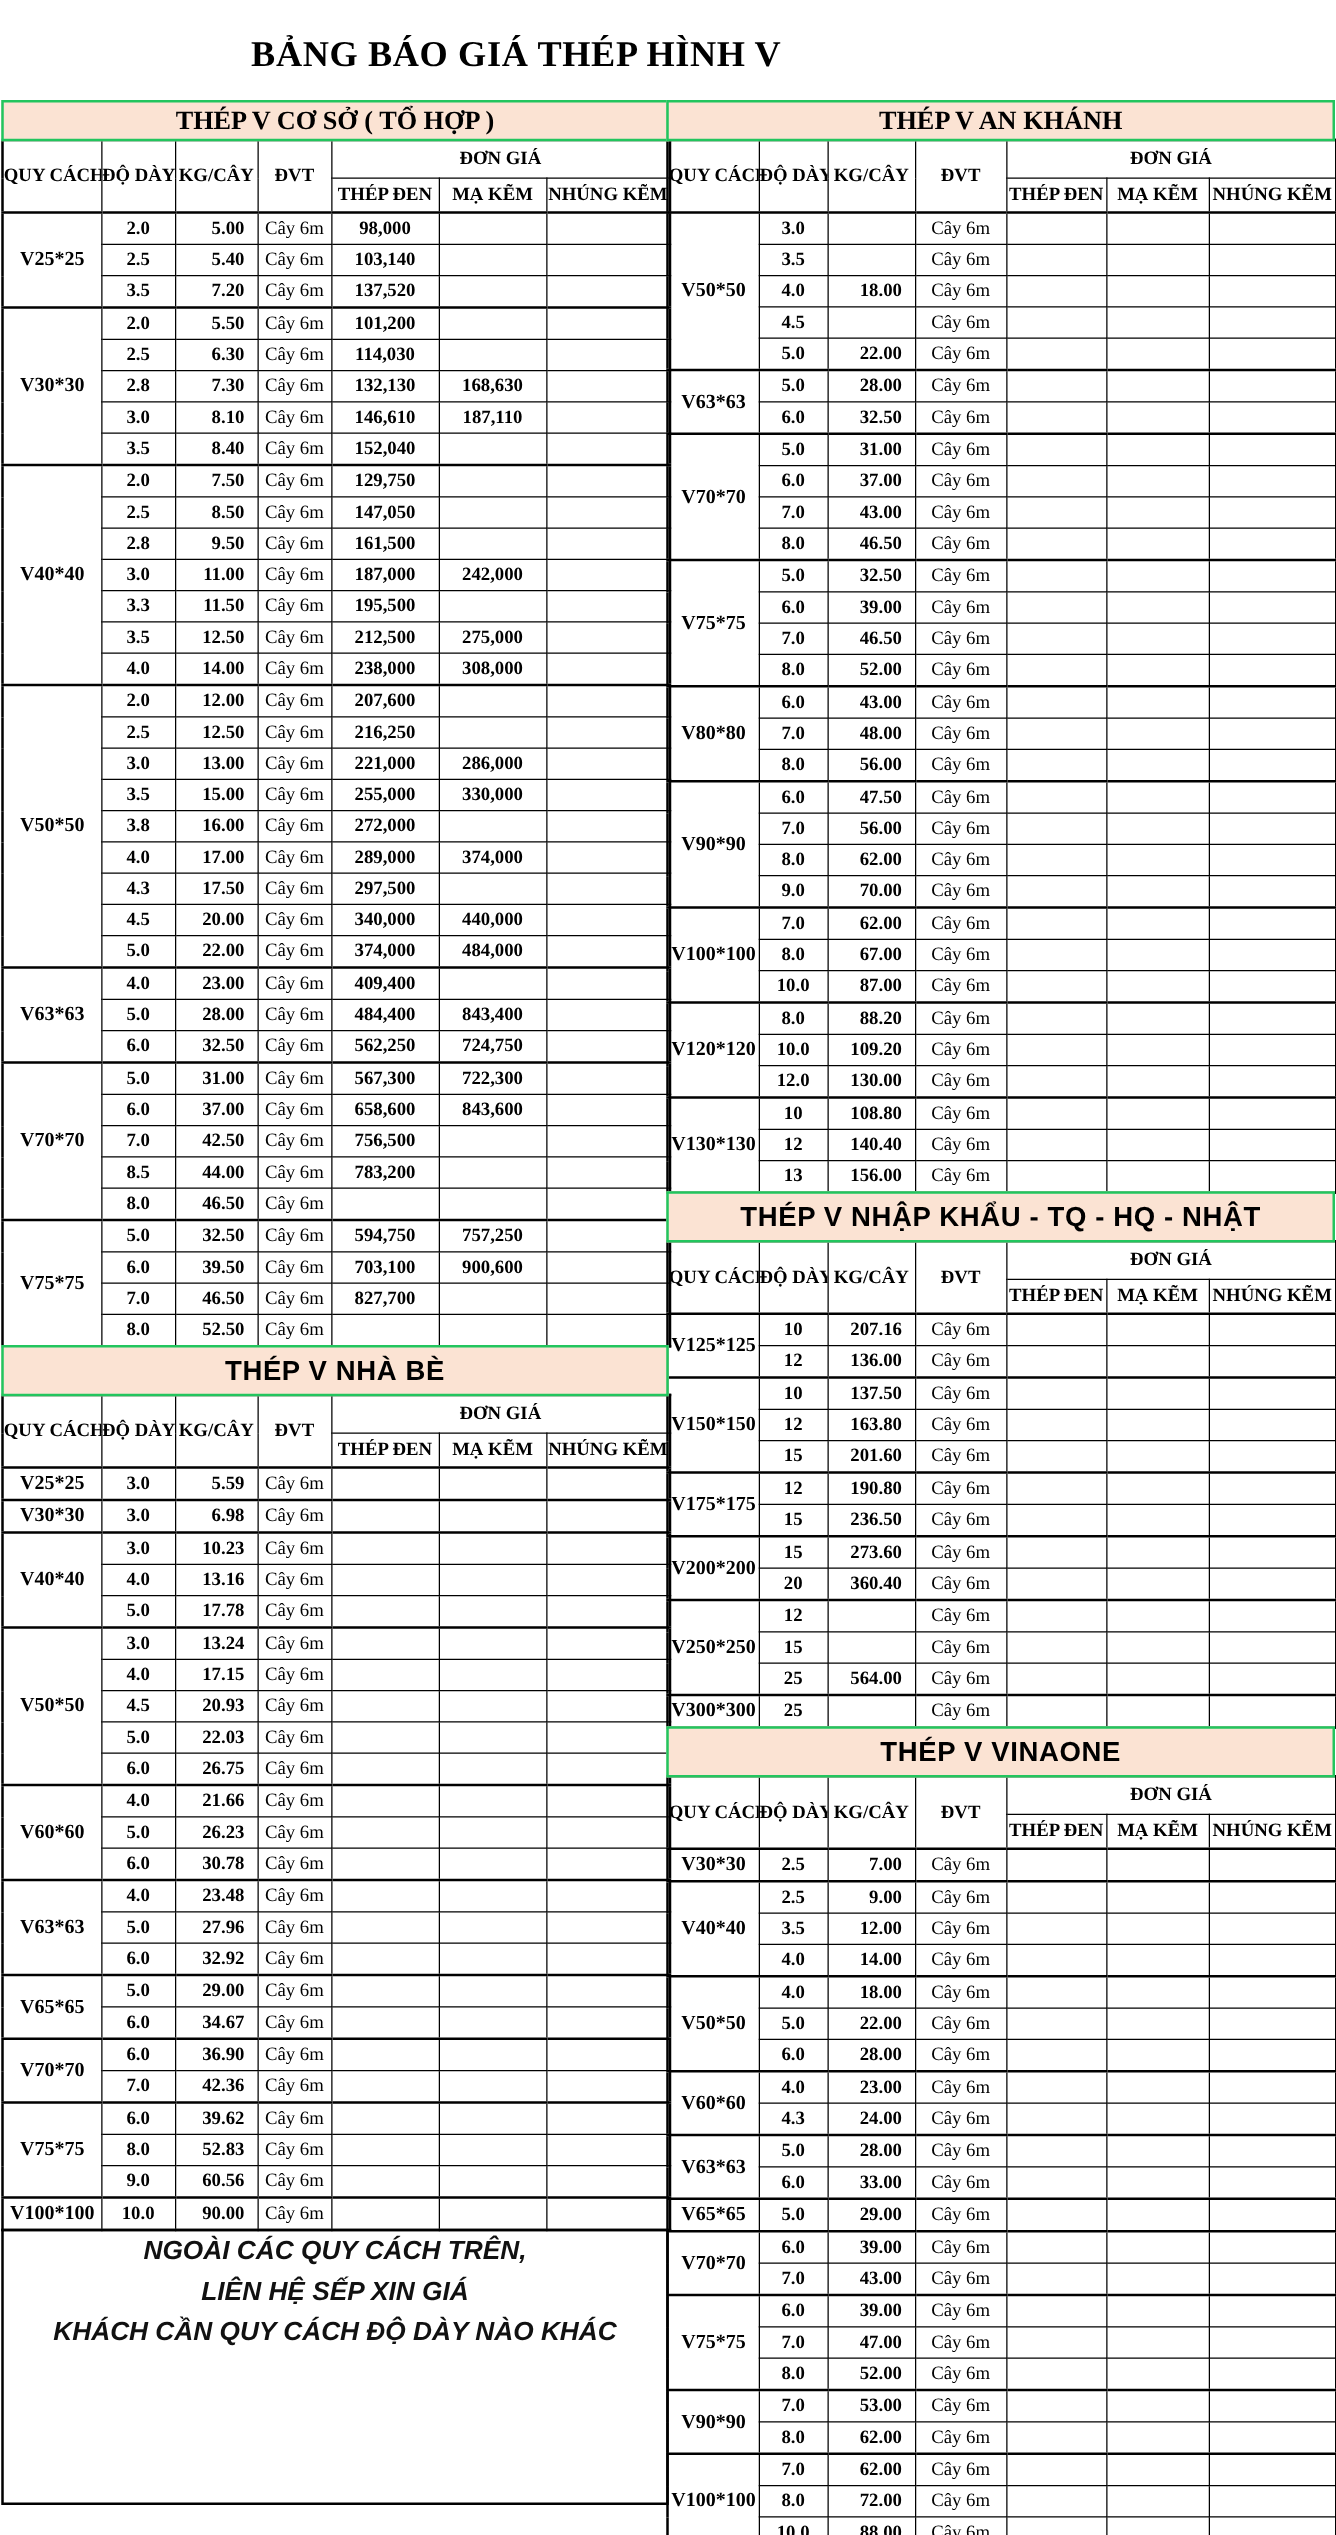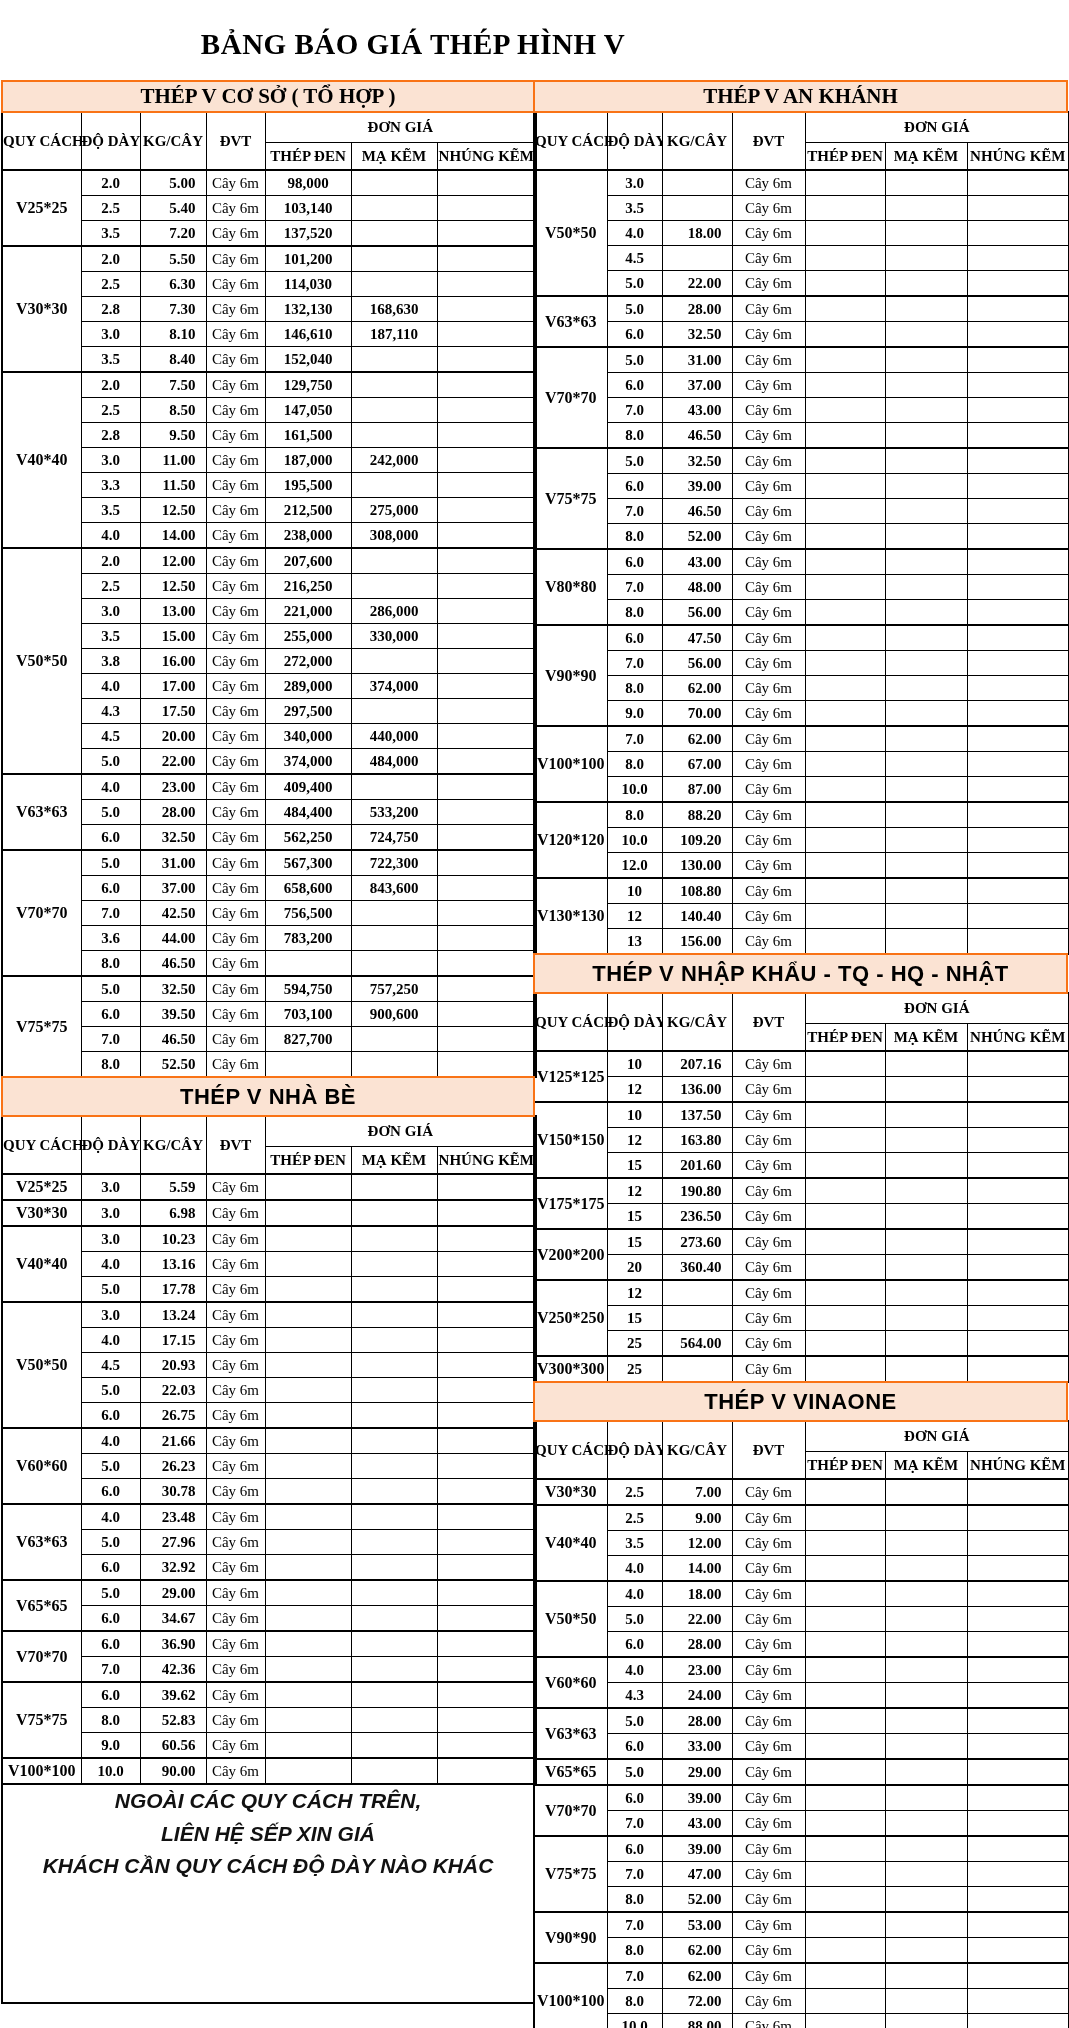--- a/index.html
+++ b/index.html
@@ -11,21 +11,21 @@
     position:absolute; top:28px; left:0; width:826px; text-align:center;
     font-size:29px; font-weight:bold; letter-spacing:0.5px;
     font-family:"Liberation Serif", serif;
   }
   .col { position:absolute; top:80px; }
   .col.left  { left:1px;  width:534px; display:flex; flex-direction:column; height:1924px; }
   .col.right { left:533px; width:535px; }
   .col > * + * { margin-top:-2px; }
 
   .banner {
-    box-sizing:border-box; border:2px solid #f97316; background:#fbe3d3;
+    box-sizing:border-box; border:2px solid #22c55e; background:#fbe3d3;
     display:flex; align-items:center; justify-content:center;
     font-weight:bold; flex:0 0 auto; position:relative; z-index:2;
   }
   .banner.serif { height:33px; font-family:"Liberation Serif", serif; font-size:21px; }
   .banner.sans  { height:41px; font-family:"Liberation Sans", sans-serif; font-size:22px; letter-spacing:0.5px; }
 
   .tbl-host { flex:0 0 auto; }
   .price-table {
     border-collapse:collapse; width:100%; table-layout:fixed;
     border:2px solid #000; font-family:"Liberation Serif", serif;
@@ -295,21 +295,21 @@
               <td class="dvt">Cây 6m</td>
               <td class="price">409,400</td>
               <td class="price"></td>
               <td class="price"></td>
             </tr>
             <tr>
               <td class="dd">5.0</td>
               <td class="kg">28.00</td>
               <td class="dvt">Cây 6m</td>
               <td class="price">484,400</td>
-              <td class="price">533,200</td>
+              <td class="price">843,400</td>
               <td class="price"></td>
             </tr>
             <tr>
               <td class="dd">6.0</td>
               <td class="kg">32.50</td>
               <td class="dvt">Cây 6m</td>
               <td class="price">562,250</td>
               <td class="price">724,750</td>
               <td class="price"></td>
             </tr>
@@ -332,21 +332,21 @@
             </tr>
             <tr>
               <td class="dd">7.0</td>
               <td class="kg">42.50</td>
               <td class="dvt">Cây 6m</td>
               <td class="price">756,500</td>
               <td class="price"></td>
               <td class="price"></td>
             </tr>
             <tr>
-              <td class="dd">3.6</td>
+              <td class="dd">8.5</td>
               <td class="kg">44.00</td>
               <td class="dvt">Cây 6m</td>
               <td class="price">783,200</td>
               <td class="price"></td>
               <td class="price"></td>
             </tr>
             <tr>
               <td class="dd">8.0</td>
               <td class="kg">46.50</td>
               <td class="dvt">Cây 6m</td>

